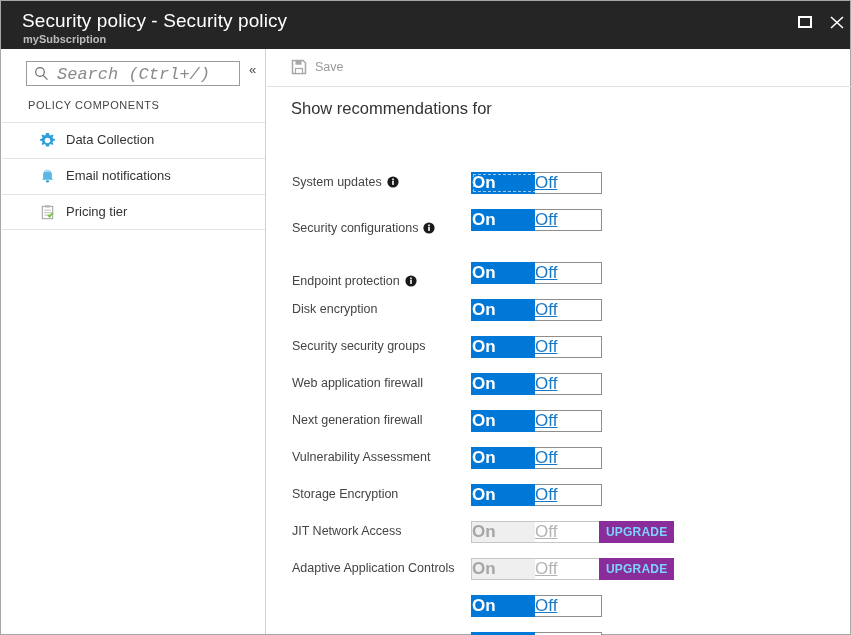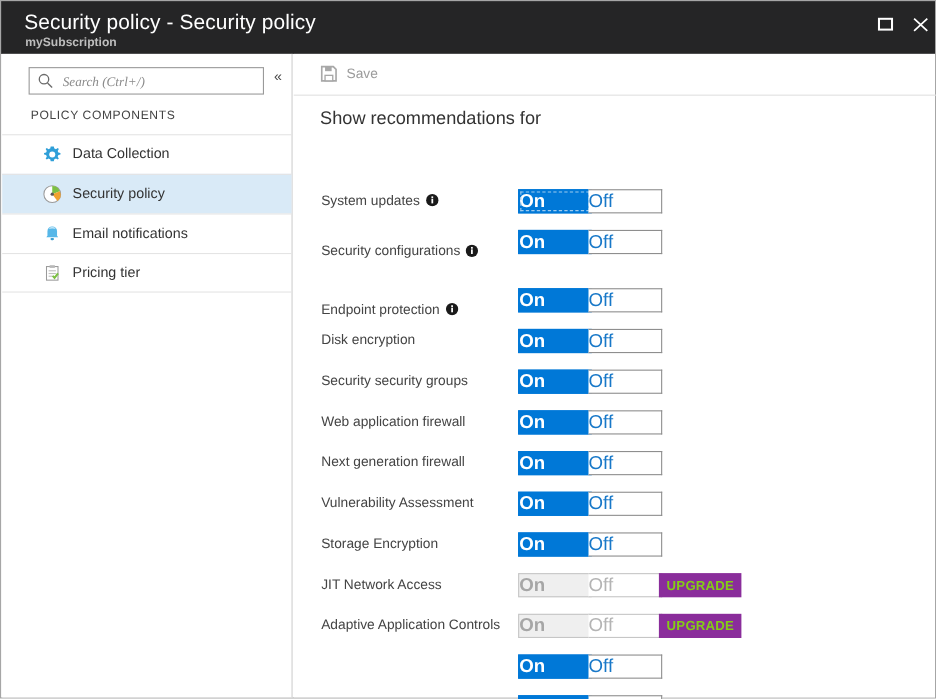--- a/index.html
+++ b/index.html
@@ -90,22 +90,22 @@
   }
   .search-input {
     position: absolute;
     left: 28px;
     top: 0;
     width: 180px;
     height: 23px;
     border: none;
     outline: none;
     background: transparent;
-    font-family: Liberation Serif, serif;
-    font-size: 12px;
+    font-family: Liberation Mono, monospace;
+    font-size: 17px;
     font-style: italic;
     color: #14532d;
   }
   .search-input::placeholder {
     color: #8a8a8a;
     font-style: italic;
     opacity: 1;
   }
   .collapse-btn {
     position: absolute;
@@ -241,21 +241,21 @@
     top: 0;
     width: 67px;
     height: 22px;
     box-sizing: border-box;
     font-size: 17px;
     line-height: 20px;
     cursor: pointer;
     font-weight: bold;
   }
   .seg.on  { left: 0; }
-  .seg.off { left: 64px; font-weight: normal; }
+  .seg.off { left: 64px; font-weight: normal; text-decoration: underline; }
 
   
   .toggle.enabled .seg.on {
     background: #0078d7;
     color: #ffffff;
     border: 1px solid #0078d7;
   }
   .toggle.enabled .seg.off {
     background: #ffffff;
     color: #1878c8;
@@ -278,21 +278,21 @@
     border: 1px solid #c6c6c6;
     border-left: none;
   }
   .upgrade-badge {
     position: absolute;
     left: 332px;
     top: 0;
     height: 22px;
     padding: 0 7px;
     background: #8a2d9b;
-    color: #84cc16;
+    color: #7dd3fc;
     font-size: 12px;
     font-weight: bold;
     line-height: 22px;
     letter-spacing: 0.2px;
     cursor: pointer;
     box-sizing: border-box;
   }
 </style>
 </head>
 <body>
@@ -331,31 +331,20 @@
       <div class="nav-item">
         <span class="nav-icon">
           <svg width="19" height="19" viewBox="0 0 20 20">
             <path d="M10,2.2 l1.5,0 0.45,2.0 a5.8,5.8 0 0 1 1.55,0.65 l1.75,-1.1 1.05,1.05 -1.1,1.75 a5.8,5.8 0 0 1 0.65,1.55 l2.0,0.45 0,1.5 -2.0,0.45 a5.8,5.8 0 0 1 -0.65,1.55 l1.1,1.75 -1.05,1.05 -1.75,-1.1 a5.8,5.8 0 0 1 -1.55,0.65 l-0.45,2.0 -1.5,0 -1.5,0 -0.45,-2.0 a5.8,5.8 0 0 1 -1.55,-0.65 l-1.75,1.1 -1.05,-1.05 1.1,-1.75 a5.8,5.8 0 0 1 -0.65,-1.55 l-2.0,-0.45 0,-1.5 2.0,-0.45 a5.8,5.8 0 0 1 0.65,-1.55 l-1.1,-1.75 1.05,-1.05 1.75,1.1 a5.8,5.8 0 0 1 1.55,-0.65 l0.45,-2.0 z" fill="#2f9fd8"></path>
             <circle cx="10" cy="10" r="2.9" fill="#ffffff"></circle>
           </svg>
         </span>
         <span class="nav-label">Data Collection</span>
       </div>
 
-      <div class="nav-item selected">
-        <span class="nav-icon">
-          <svg width="19" height="19" viewBox="0 0 20 20">
-            <circle cx="10" cy="10" r="8" fill="#ffffff" stroke="#9a9a9a" stroke-width="1"></circle>
-            <path d="M10,10 L10,2.2 A7.8,7.8 0 0 1 17.3,7.2 Z" fill="#7cc043"></path>
-            <path d="M10,10 L17.3,7.2 A7.8,7.8 0 0 1 15.0,16.5 Z" fill="#f0a22e"></path>
-            <circle cx="10" cy="10" r="1.6" fill="#5a5a5a"></circle>
-          </svg>
-        </span>
-        <span class="nav-label">Security policy</span>
-      </div>
 
       <div class="nav-item">
         <span class="nav-icon">
           <svg width="19" height="19" viewBox="0 0 20 20">
             <path d="M10,3 a4.6,4.6 0 0 1 4.6,4.6 l0,4.2 1.1,1.6 -11.4,0 1.1,-1.6 0,-4.2 A4.6,4.6 0 0 1 10,3 z" fill="#56b7e8"></path>
             <path d="M10,3.2 a4.4,3 0 0 1 3.4,2.2 a9,6 0 0 0 -6.8,0 A4.4,3 0 0 1 10,3.2 z" fill="#bde4f7"></path>
             <rect x="8.3" y="14" width="3.4" height="2.2" rx="1.1" fill="#3b9ed0"></rect>
           </svg>
         </span>
         <span class="nav-label">Email notifications</span>

